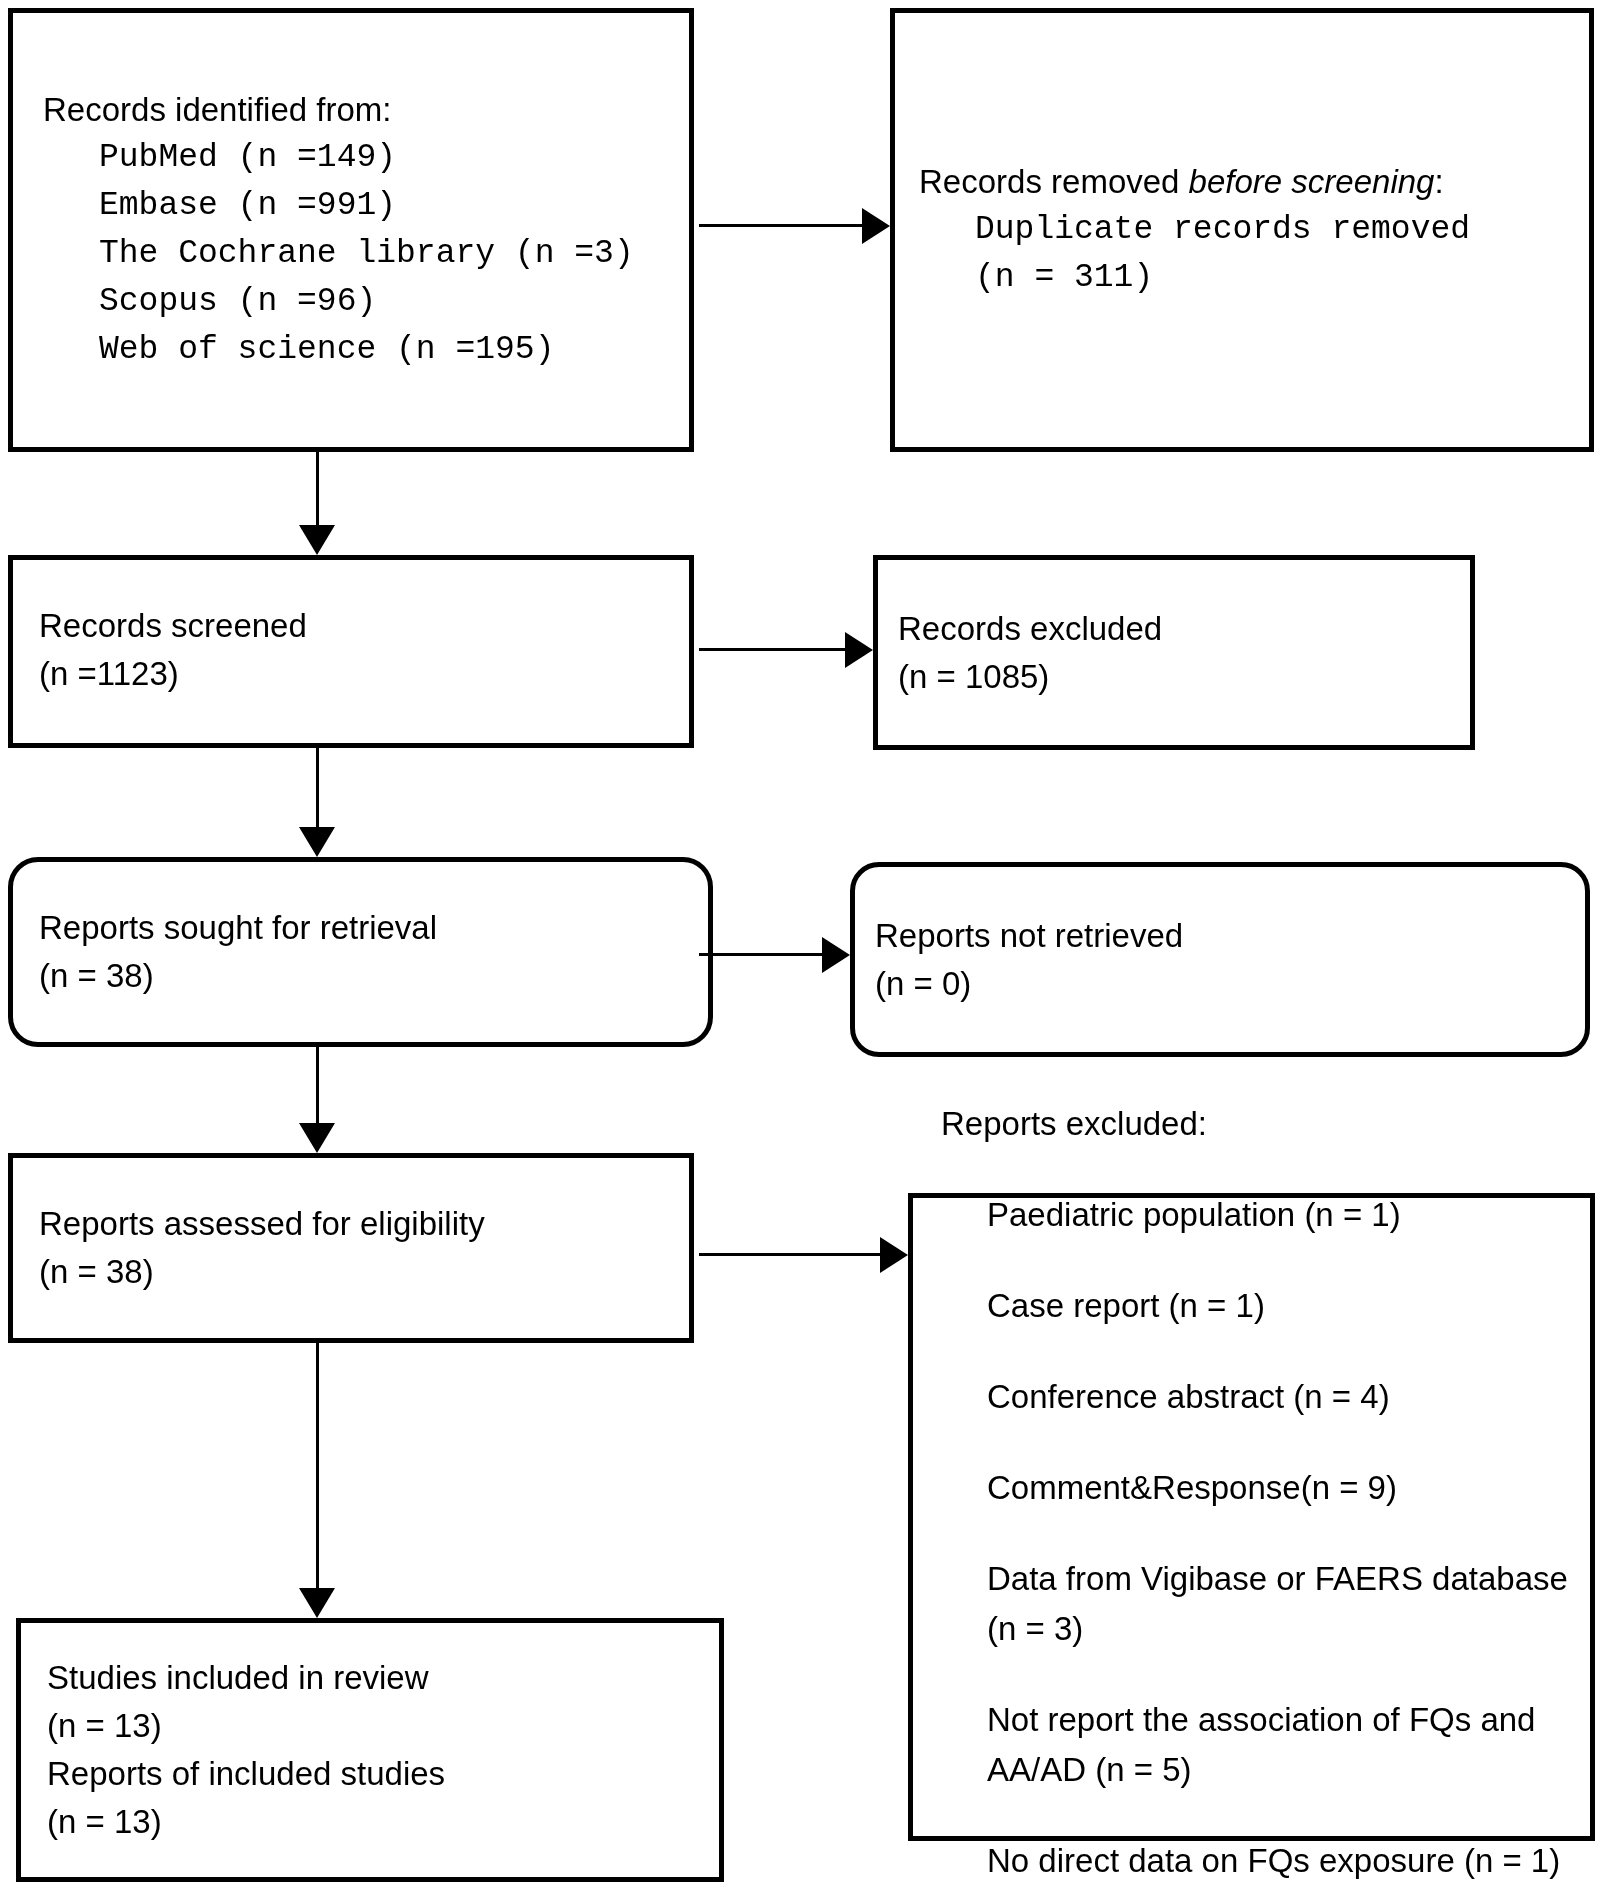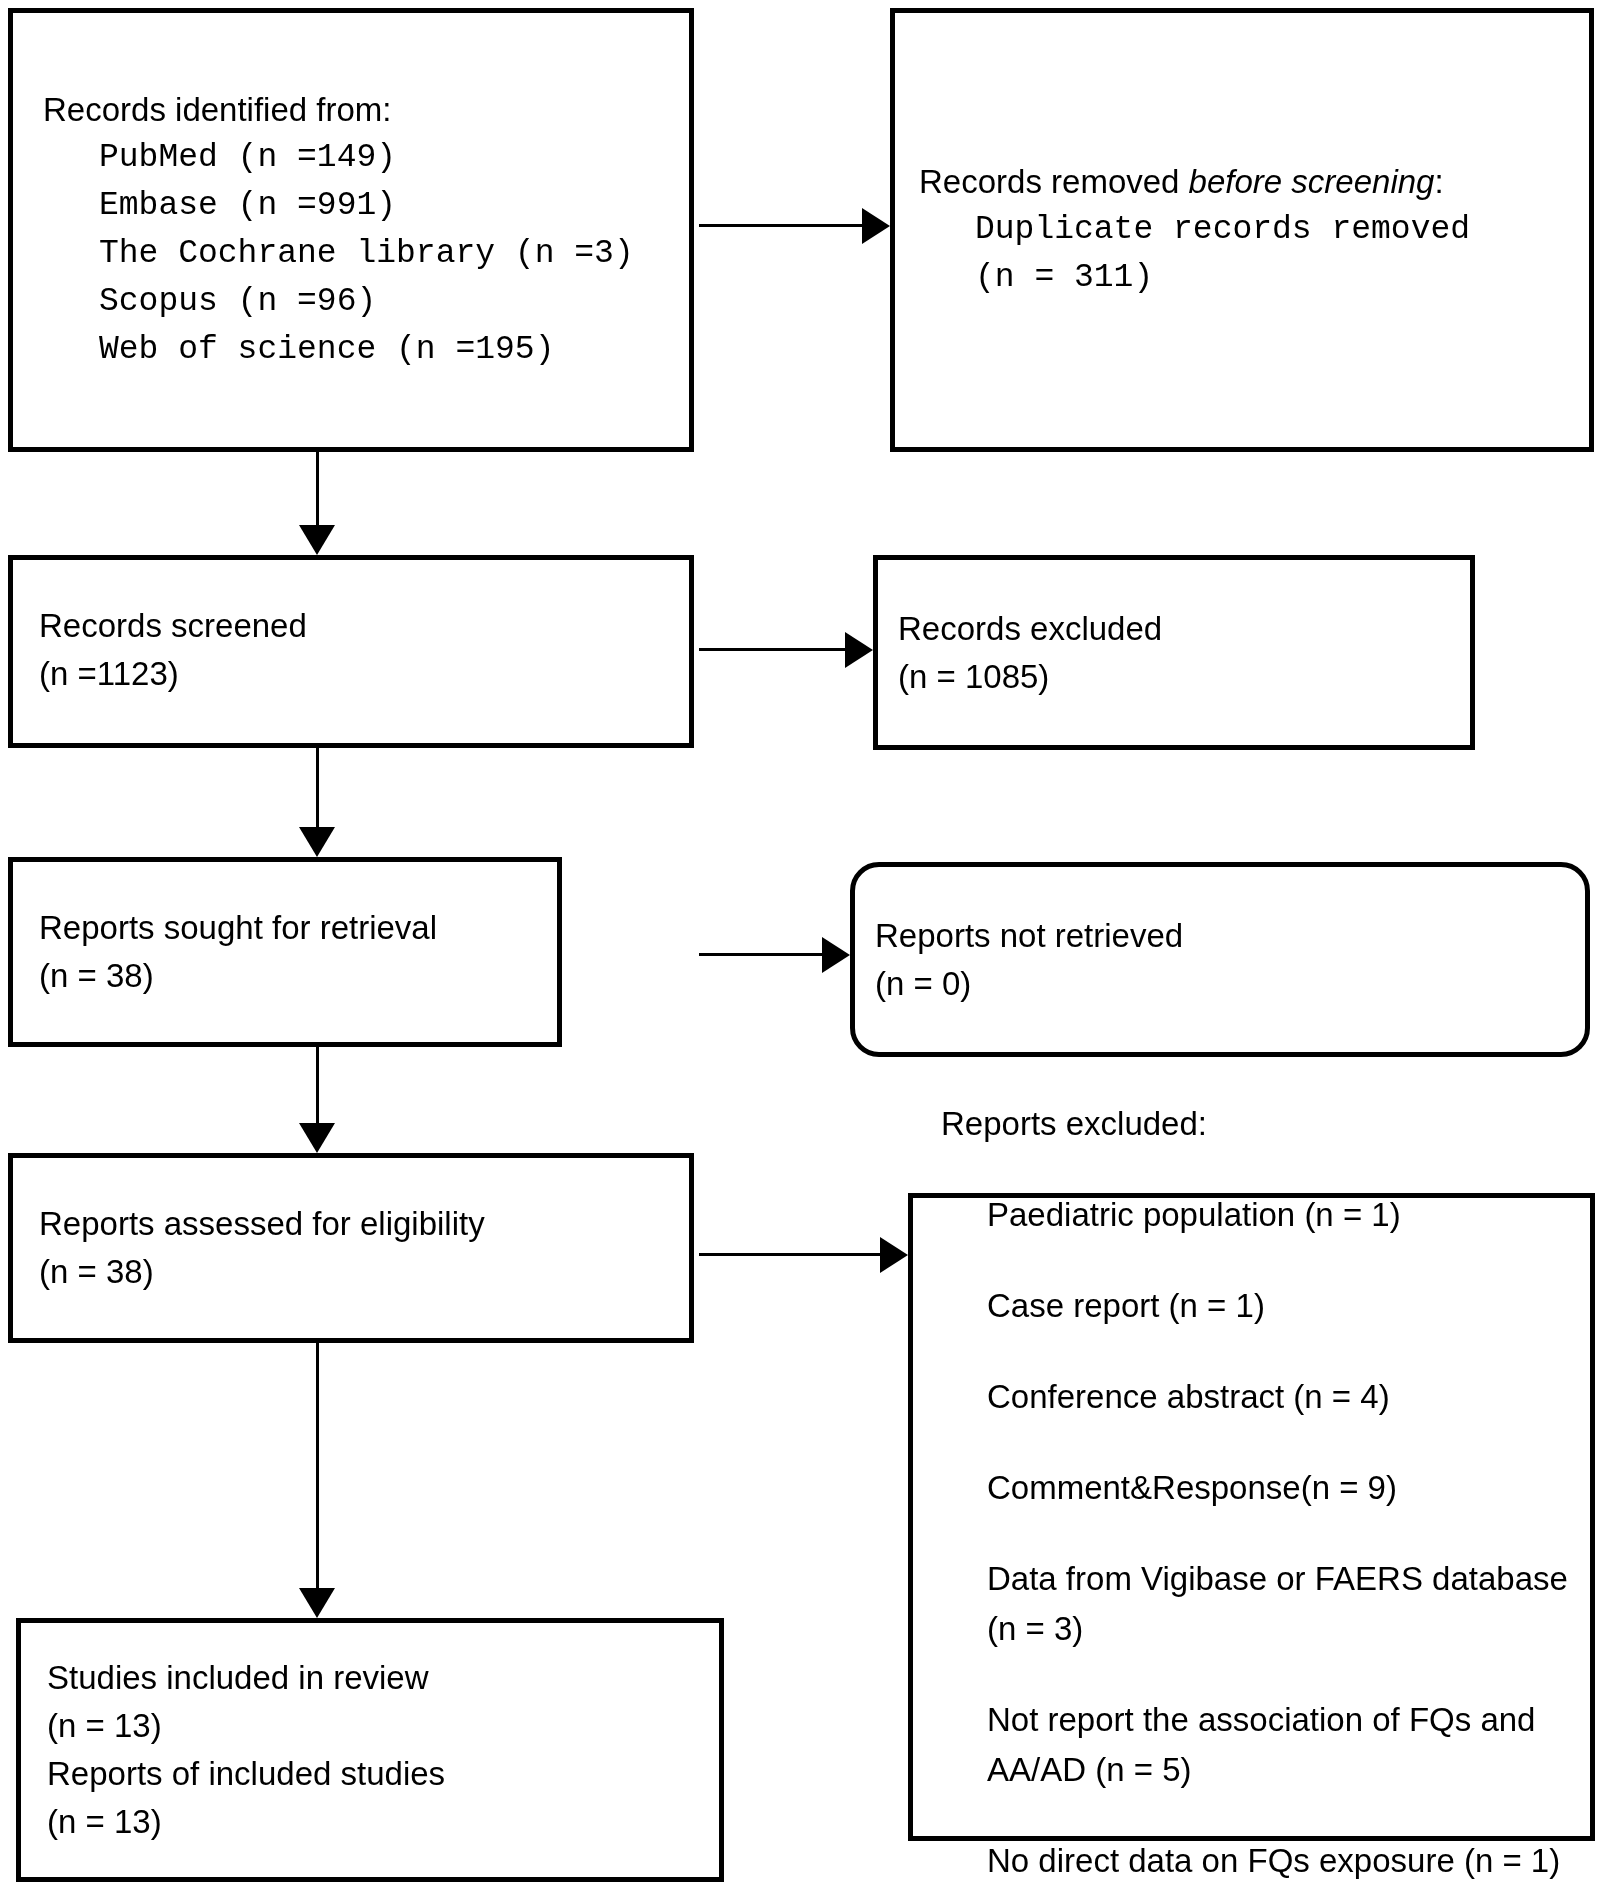--- a/index.html
+++ b/index.html
@@ -31,21 +31,21 @@
   .box .wrap .box-line { white-space: normal; }
   .indent { padding-left: 56px; font-family: Liberation Mono, monospace; }
   .indent-sm { padding-left: 46px; }
   .lh50, .lh50 .box-line { line-height: 50px; margin-top: 41px; }
 
   
   #box-records-identified   { left: 8px;   top: 8px;    width: 686px; height: 444px; padding: 0 8px 0 30px; }
   #box-records-removed      { left: 890px; top: 8px;    width: 704px; height: 444px; padding: 0 8px 0 24px; }
   #box-records-screened     { left: 8px;   top: 555px;  width: 686px; height: 193px; padding: 0 8px 4px 26px; }
   #box-records-excluded     { left: 873px; top: 555px;  width: 602px; height: 195px; padding: 0 8px 0 20px; }
-  #box-reports-sought       { left: 8px;   top: 857px;  width: 554px; height: 190px; padding: 0 8px 0 26px; }
+  #box-reports-sought       { left: 8px;   top: 857px;  width: 705px; height: 190px; padding: 0 8px 0 26px; border-radius: 30px; }
   #box-reports-not-retrieved{ left: 850px; top: 862px;  width: 740px; height: 195px; padding: 0 8px 0 20px; border-radius: 29px; }
   #box-reports-assessed     { left: 8px;   top: 1153px; width: 686px; height: 190px; padding: 0 8px 0 26px; }
   #box-reports-excluded     { left: 908px; top: 1152px; width: 687px; height: 648px; padding: 0 14px 0 28px; }
   #box-studies-included     { left: 8px;   top: 1618px; width: 708px; height: 264px; padding: 0 8px 0 26px; margin-left: 8px; }
 
   
   .vline {
     position: absolute;
     width: 3px;
     background: var(--line, #000000);

